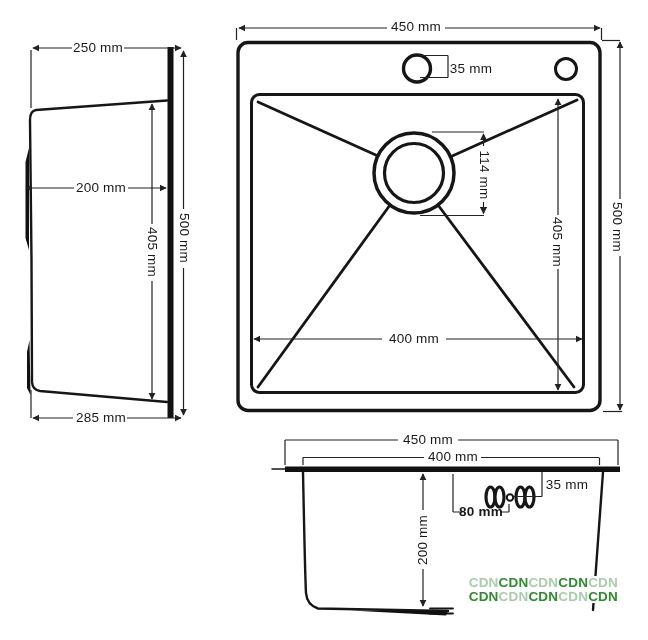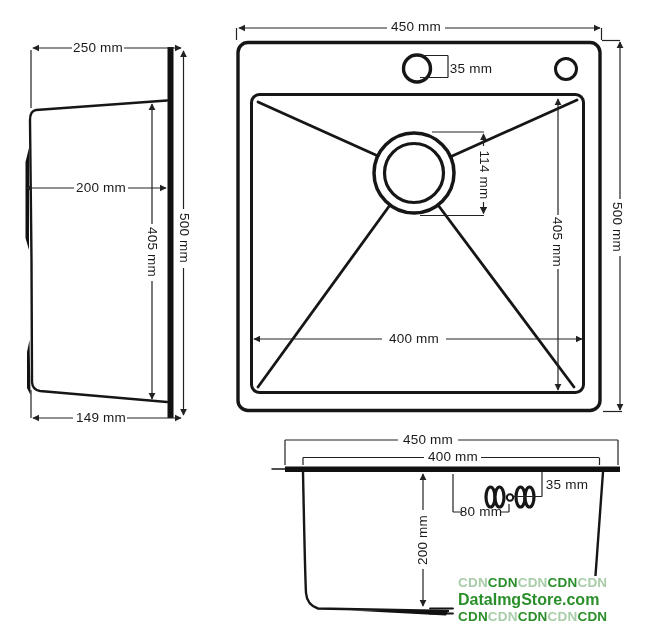--- a/index.html
+++ b/index.html
@@ -20,21 +20,21 @@
     letter-spacing:0.2px;
     line-height:1;
   }
   .rot90{transform:translate(-50%,-50%) rotate(90deg);}
   .rotm90{transform:translate(-50%,-50%) rotate(-90deg);}
   
   #watermark{
     position:absolute;
     left:458px;top:576px;width:160px;
     background:#ffffff;
-    text-align:left;
+    text-align:right;
     font-weight:bold;
     line-height:1;
   }
   .wm-line1,.wm-line3{font-size:13.5px;letter-spacing:0.2px;}
   .wm-line2{font-size:16px;margin:2px 0 2px 0;color:#2a8f2a;}
   .wm-dark{color:#2a8f2a;}
   .wm-light{color:#a9cda9;}
 </style>
 </head>
 <body>
@@ -133,34 +133,33 @@
       <path d="M423,569 V606" marker-end="url(#arr)"></path>
       <path d="M542,472 V496.5 M514,496.5 H542"></path>
       <path d="M453,474 V512 M453,512 H462 M500,512 H509 M509,504 V512"></path>
     </g>
   </svg>
 
   <div class="dim-label" style="left:98px;top:48px;">250 mm</div>
   <div class="dim-label" style="left:101px;top:188px;">200 mm</div>
   <div class="dim-label rot90" style="left:152px;top:252px;">405 mm</div>
   <div class="dim-label rot90" style="left:184px;top:238px;">500 mm</div>
-  <div class="dim-label" style="left:101px;top:418px;">149 mm</div>
+  <div class="dim-label" style="left:101px;top:418px;">285 mm</div>
 
   <div class="dim-label" style="left:416px;top:27px;">450 mm</div>
   <div class="dim-label" style="left:471px;top:69px;">35 mm</div>
   <div class="dim-label rot90" style="left:483.5px;top:175px;">114 mm</div>
   <div class="dim-label rot90" style="left:557px;top:242px;">405 mm</div>
   <div class="dim-label rot90" style="left:617px;top:227px;">500 mm</div>
   <div class="dim-label" style="left:414px;top:339px;">400 mm</div>
 
   <div class="dim-label" style="left:428px;top:440px;">450 mm</div>
   <div class="dim-label" style="left:453px;top:457px;">400 mm</div>
   <div class="dim-label" style="left:567px;top:485px;">35 mm</div>
-  <div class="dim-label" style="left:481px;top:512px;">80 mm</div>
+  <div class="dim-label" style="left:481px;top:512px;font-weight:bold;">80 mm</div>
   <div class="dim-label rotm90" style="left:423px;top:540px;">200 mm</div>
 
   <div id="watermark">
     <div class="wm-line1"><span class="wm-light">CDN</span><span class="wm-dark">CDN</span><span class="wm-light">CDN</span><span class="wm-dark">CDN</span><span class="wm-light">CDN</span></div>
-    <div class="wm-line2">DataImgStore.com</div>
     <div class="wm-line3"><span class="wm-dark">CDN</span><span class="wm-light">CDN</span><span class="wm-dark">CDN</span><span class="wm-light">CDN</span><span class="wm-dark">CDN</span></div>
   </div>
 
 </div>
 
 </body></html>

